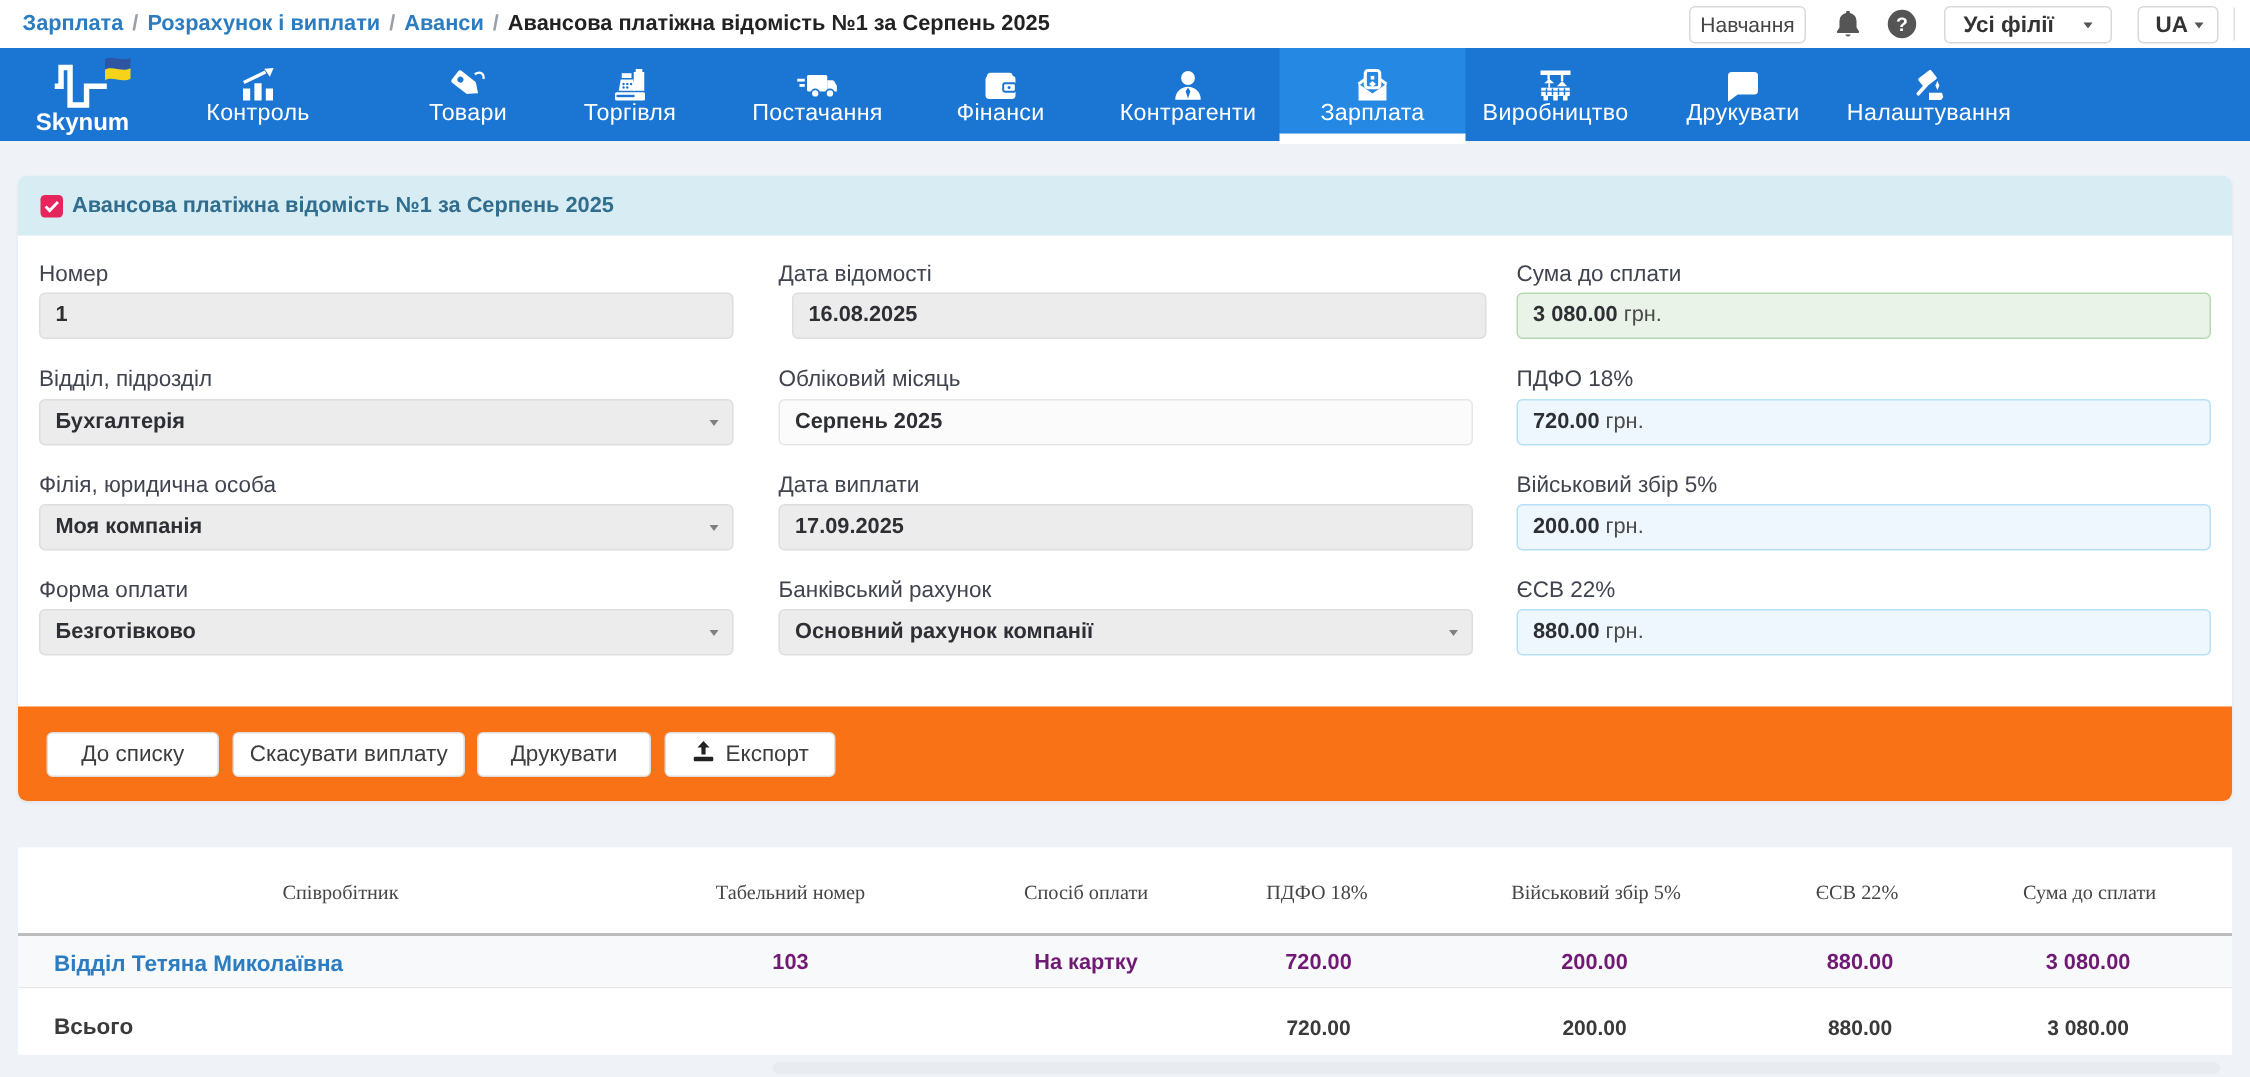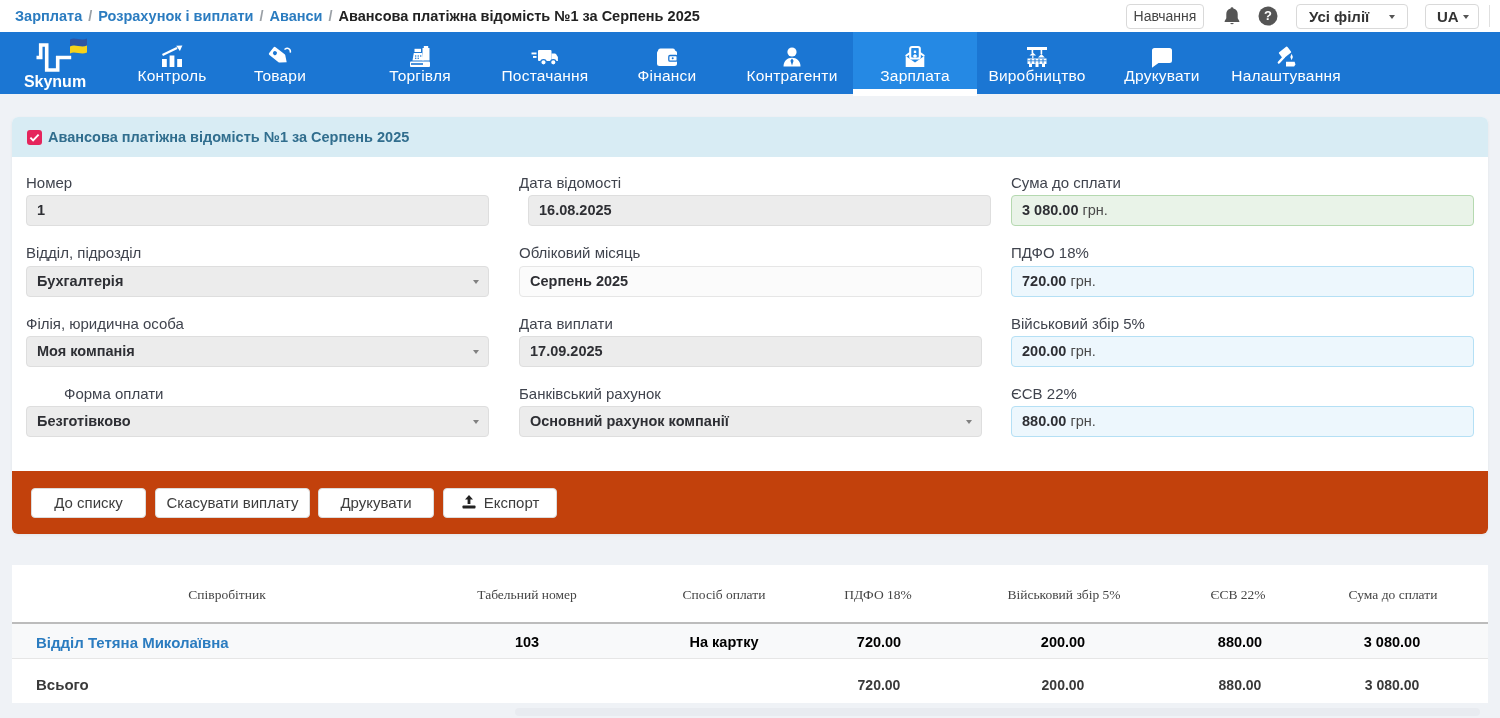--- a/index.html
+++ b/index.html
@@ -28,31 +28,31 @@
   #chk { position:absolute; left:15px; top:13px; width:15px; height:15px; background:#e5255c; border-radius:3px; }
   #cardtitle { position:absolute; left:36px; top:0; height:40px; line-height:41px; font-size:14.5px; font-weight:bold; color:#316e8e; }
   .flabel { position:absolute; font-size:15px; color:#40444e; height:18px; line-height:18px; white-space:nowrap; }
   .finput { position:absolute; width:463px; height:31px; border-radius:4px; font-size:14.5px; font-weight:bold; color:#2e2f34; line-height:29px; padding-left:10px; white-space:nowrap; }
   .finput.gray  { background:#ececec; border:1px solid #dedede; }
   .finput.lite  { background:#fbfbfb; border:1px solid #e6e6e6; }
   .finput.green { background:#e9f3e8; border:1px solid #b5d9b0; }
   .finput.blue  { background:#edf7fd; border:1px solid #b5e0f5; }
   .finput .suf { font-weight:normal; color:#4a4a4a; }
   .caret { position:absolute; right:9px; top:13px; width:0; height:0; border-left:3.5px solid transparent; border-right:3.5px solid transparent; border-top:4.5px solid #808080; }
-  #cardfoot { position:absolute; left:0; top:354px; width:1476px; height:63px; background:#c2410c; border-radius:0 0 6px 6px; }
+  #cardfoot { position:absolute; left:0; top:354px; width:1476px; height:63px; background:#f97316; border-radius:0 0 6px 6px; }
   .btn { position:absolute; top:17px; height:30px; background:#fff; border:1px solid #dcdcdc; border-radius:4px; font-size:15px; color:#3d3d3d; text-align:center; line-height:28px; }
 
   
   #tbl { position:absolute; left:12px; top:565px; width:1476px; height:138px; background:#fff; }
   .th { position:absolute; top:3px; height:53px; line-height:53px; font-size:13.5px; color:#454545; text-align:center; transform:translateX(-50%); white-space:nowrap;font-family:Liberation Serif, serif; }
   #hline { position:absolute; left:0; top:57px; width:1476px; height:2px; background:#bcbcbc; }
   #row1 { position:absolute; left:0; top:59px; width:1476px; height:34px; background:#f8f9fa; }
   #row2 { position:absolute; left:0; top:94px; width:1476px; height:44px; background:#fff; }
   #rline { position:absolute; left:0; top:93px; width:1476px; height:1px; background:#e6e6e6; }
-  .td { position:absolute; top:0; height:100%; font-size:14.5px; font-weight:bold; color:#000000; text-align:center; transform:translateX(-50%); white-space:nowrap; display:flex; align-items:center; }
+  .td { position:absolute; top:0; height:100%; font-size:14.5px; font-weight:bold; color:#701a75; text-align:center; transform:translateX(-50%); white-space:nowrap; display:flex; align-items:center; }
 #row1 .td { padding-top:2px; }
   #row2 .td { padding-top:7px; font-size:14px; color:#3a3a3a; }
 </style>
 </head>
 <body>
 
 <div id="topbar">
   <div id="crumbs"><a>Зарплата</a><span class="sep">/</span><a>Розрахунок і виплати</a><span class="sep">/</span><a>Аванси</a><span class="sep">/</span><span>Авансова платіжна відомість №1 за Серпень 2025</span></div>
   <div class="topbtn" style="left:1126px; width:78px; text-align:center;">Навчання</div>
   <div class="abs" id="bell" style="left:1221px; top:5px;"><svg width="22" height="22" viewBox="0 0 22 22">
@@ -83,21 +83,21 @@
         <svg width="26" height="26" viewBox="0 0 26 26" style="display:block;margin:0 auto;">
       <rect x="3" y="15" width="4.8" height="8" fill="#fff"></rect>
       <rect x="10.6" y="11.5" width="4.8" height="11.5" fill="#fff"></rect>
       <rect x="18.2" y="15" width="4.8" height="8" fill="#fff"></rect>
       <path d="M3.5 11 L18 4" stroke="#fff" stroke-width="2.2" fill="none"></path>
       <path d="M17.2 1.8 l6.2 -0.4 -2.5 5.7 z" fill="#fff"></path>
     </svg>
       </div>
     <div class="lbl">Контроль</div>
   </div>
-  <div class="navitem" style="left:218px;">
+  <div class="navitem" style="left:250px;">
     <div class="ictr">
         <svg width="26" height="26" viewBox="0 0 26 26" style="display:block;margin:0 auto;">
       <g transform="rotate(38 13 13)">
         <path fill-rule="evenodd" d="M3.5 8 h11.5 a2 2 0 0 1 1.6 0.8 l4.9 4.2 -4.9 4.2 a2 2 0 0 1 -1.6 0.8 H3.5 a1.5 1.5 0 0 1 -1.5 -1.5 v-7 a1.5 1.5 0 0 1 1.5 -1.5 z M4.6 13 a2 2 0 1 0 4 0 a2 2 0 1 0 -4 0" fill="#fff"></path>
       </g>
       <path d="M17.5 5.5 c3.5 -2.5 6.5 -0.5 5.8 3.2" stroke="#fff" stroke-width="1.5" fill="none"></path>
     </svg>
       </div>
     <div class="lbl">Товари</div>
   </div>
@@ -216,21 +216,21 @@
         </svg></div>
     <div id="cardtitle">Авансова платіжна відомість №1 за Серпень 2025</div>
   </div>
   <div id="formfields">
     <div class="flabel" style="left:14px; top:57px;">Номер</div>
     <div class="finput gray" style="left:14px; top:78px;">1</div>
     <div class="flabel" style="left:14px; top:127px;">Відділ, підрозділ</div>
     <div class="finput gray" style="left:14px; top:149px;">Бухгалтерія<span class="caret"></span></div>
     <div class="flabel" style="left:14px; top:198px;">Філія, юридична особа</div>
     <div class="finput gray" style="left:14px; top:219px;">Моя компанія<span class="caret"></span></div>
-    <div class="flabel" style="left:14px; top:268px;margin-left:38px;">Форма оплати</div>
+    <div class="flabel" style="left:14px; top:268px;">Форма оплати</div>
     <div class="finput gray" style="left:14px; top:289px;">Безготівково<span class="caret"></span></div>
 
     <div class="flabel" style="left:507px; top:57px;">Дата відомості</div>
     <div class="finput gray" style="left:516px; top:78px;">16.08.2025</div>
     <div class="flabel" style="left:507px; top:127px;">Обліковий місяць</div>
     <div class="finput lite" style="left:507px; top:149px;">Серпень 2025</div>
     <div class="flabel" style="left:507px; top:198px;">Дата виплати</div>
     <div class="finput gray" style="left:507px; top:219px;">17.09.2025</div>
     <div class="flabel" style="left:507px; top:268px;">Банківський рахунок</div>
     <div class="finput gray" style="left:507px; top:289px;">Основний рахунок компанії<span class="caret"></span></div>

